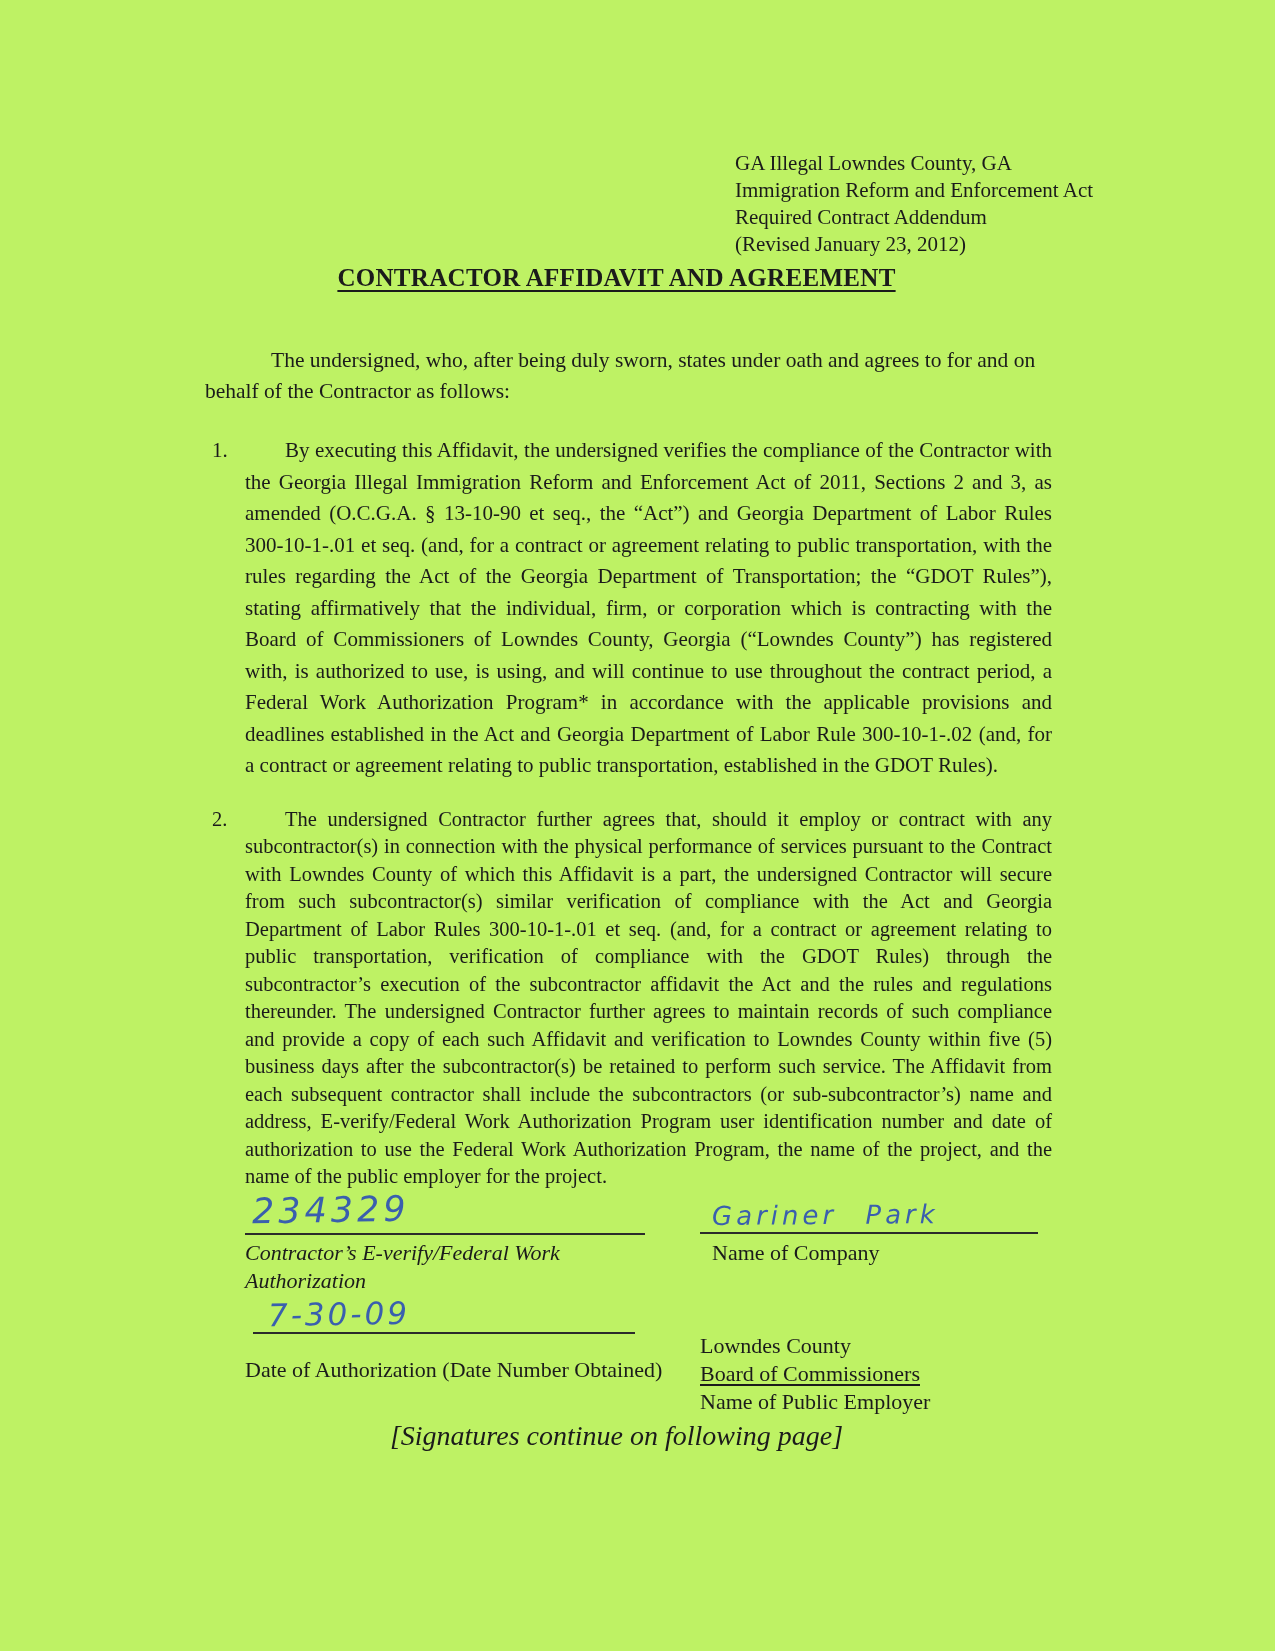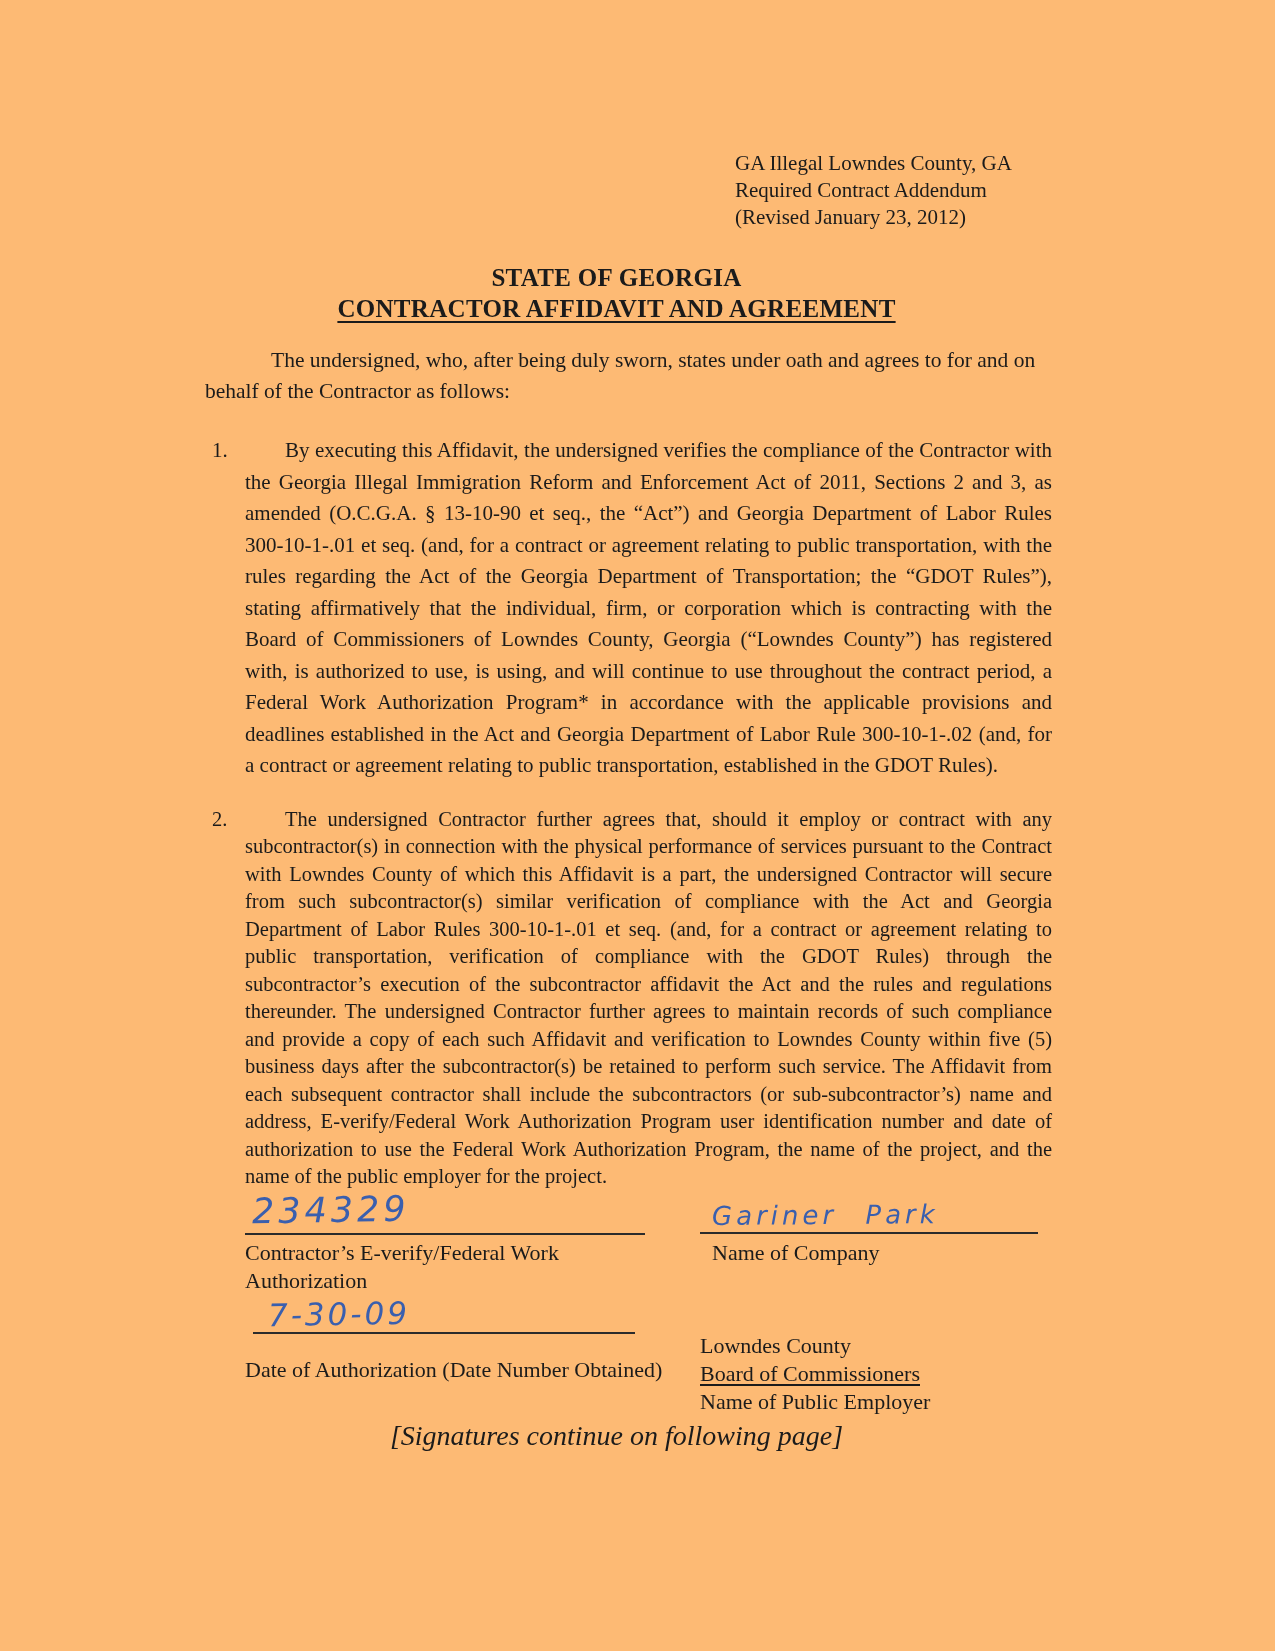--- a/index.html
+++ b/index.html
@@ -1,21 +1,21 @@
 <!DOCTYPE html>
 <html style="--ink: #3a5fae; --text: #1b1b1b;"><head>
 <meta charset="utf-8">
 <style>
   :root { --ink:#3a5fae; --text:#1b1b1b; }
   * { margin:0; padding:0; box-sizing:border-box; }
   html,body { background:#ffffff; }
   .page {
     position:relative;
     width:1275px; height:1651px;
-    background:#fdba74;
+    background:#bef264;
     overflow:hidden;
     font-family:"Liberation Serif", serif;
     color:var(--text);
   }
   
   .header-block {
     position:absolute; left:735px; top:150px;
     font-size:21px; line-height:27px;
     text-align:left;
   }
@@ -51,44 +51,44 @@
     white-space:nowrap;
   }
   .hw-everify { left:252px; top:1190px; font-size:35px; letter-spacing:4px; transform:rotate(-1deg); }
   .hw-date    { left:268px; top:1296px; font-size:31px; letter-spacing:3px; transform:rotate(-1deg); }
   .hw-project { left:712px; top:1200px; font-size:26px; letter-spacing:4px; word-spacing:16px; transform:rotate(-0.5deg); }
   .sig-line { position:absolute; border-top:2px solid #2b2b2b; height:0; }
   .line-everify { left:245px; top:1233px; width:400px; }
   .line-date    { left:253px; top:1332px; width:382px; }
   .line-project { left:700px; top:1232px; width:338px; }
   .sig-label { position:absolute; font-size:22px; line-height:28px; }
-  .label-everify { left:245px; top:1239px; width:420px; }
+  .label-everify { left:245px; top:1239px; width:420px;font-style:italic; }
   .label-date    { left:245px; top:1356px; width:440px; }
   .label-project { left:712px; top:1239px; }
   .employer-block { left:700px; top:1332px; width:240px; text-align:left; }
   .employer-underlined { text-decoration:underline; text-underline-offset:3px; }
   
   .footer-note {
     position:absolute; left:193px; top:1420px; width:847px;
     text-align:center; font-style:italic; font-size:28px;
   }
 </style>
 </head>
 <body>
 
 <div class="page">
 
   <div class="header-block">
     <div>GA Illegal Lowndes County, GA</div>
+    <div>Immigration Reform and Enforcement Act</div>
     <div>Required Contract Addendum</div>
     <div>(Revised January 23, 2012)</div>
   </div>
 
   <div class="title-block">
-    <div>STATE OF GEORGIA</div>
     <div class="title-main">CONTRACTOR AFFIDAVIT AND AGREEMENT</div>
   </div>
 
   <div class="content">
     <p class="intro">The undersigned, who, after being duly sworn, states under oath and agrees to for and on behalf of the Contractor as follows:</p>
 
     <div class="clause clause-1">
       <div class="num">1.</div>
       <div class="txt">By executing this Affidavit, the undersigned verifies the compliance of the Contractor with the Georgia Illegal Immigration Reform and Enforcement Act of 2011, Sections 2 and 3, as amended (O.C.G.A. § 13-10-90 et seq., the “Act”) and Georgia Department of Labor Rules 300-10-1-.01 et seq. (and, for a contract or agreement relating to public transportation, with the rules regarding the Act of the Georgia Department of Transportation; the “GDOT Rules”), stating affirmatively that the individual, firm, or corporation which is contracting with the Board of Commissioners of Lowndes County, Georgia (“Lowndes County”) has registered with, is authorized to use, is using, and will continue to use throughout the contract period, a Federal Work Authorization Program* in accordance with the applicable provisions and deadlines established in the Act and Georgia Department of Labor Rule 300-10-1-.02 (and, for a contract or agreement relating to public transportation, established in the GDOT Rules).</div>
     </div>

